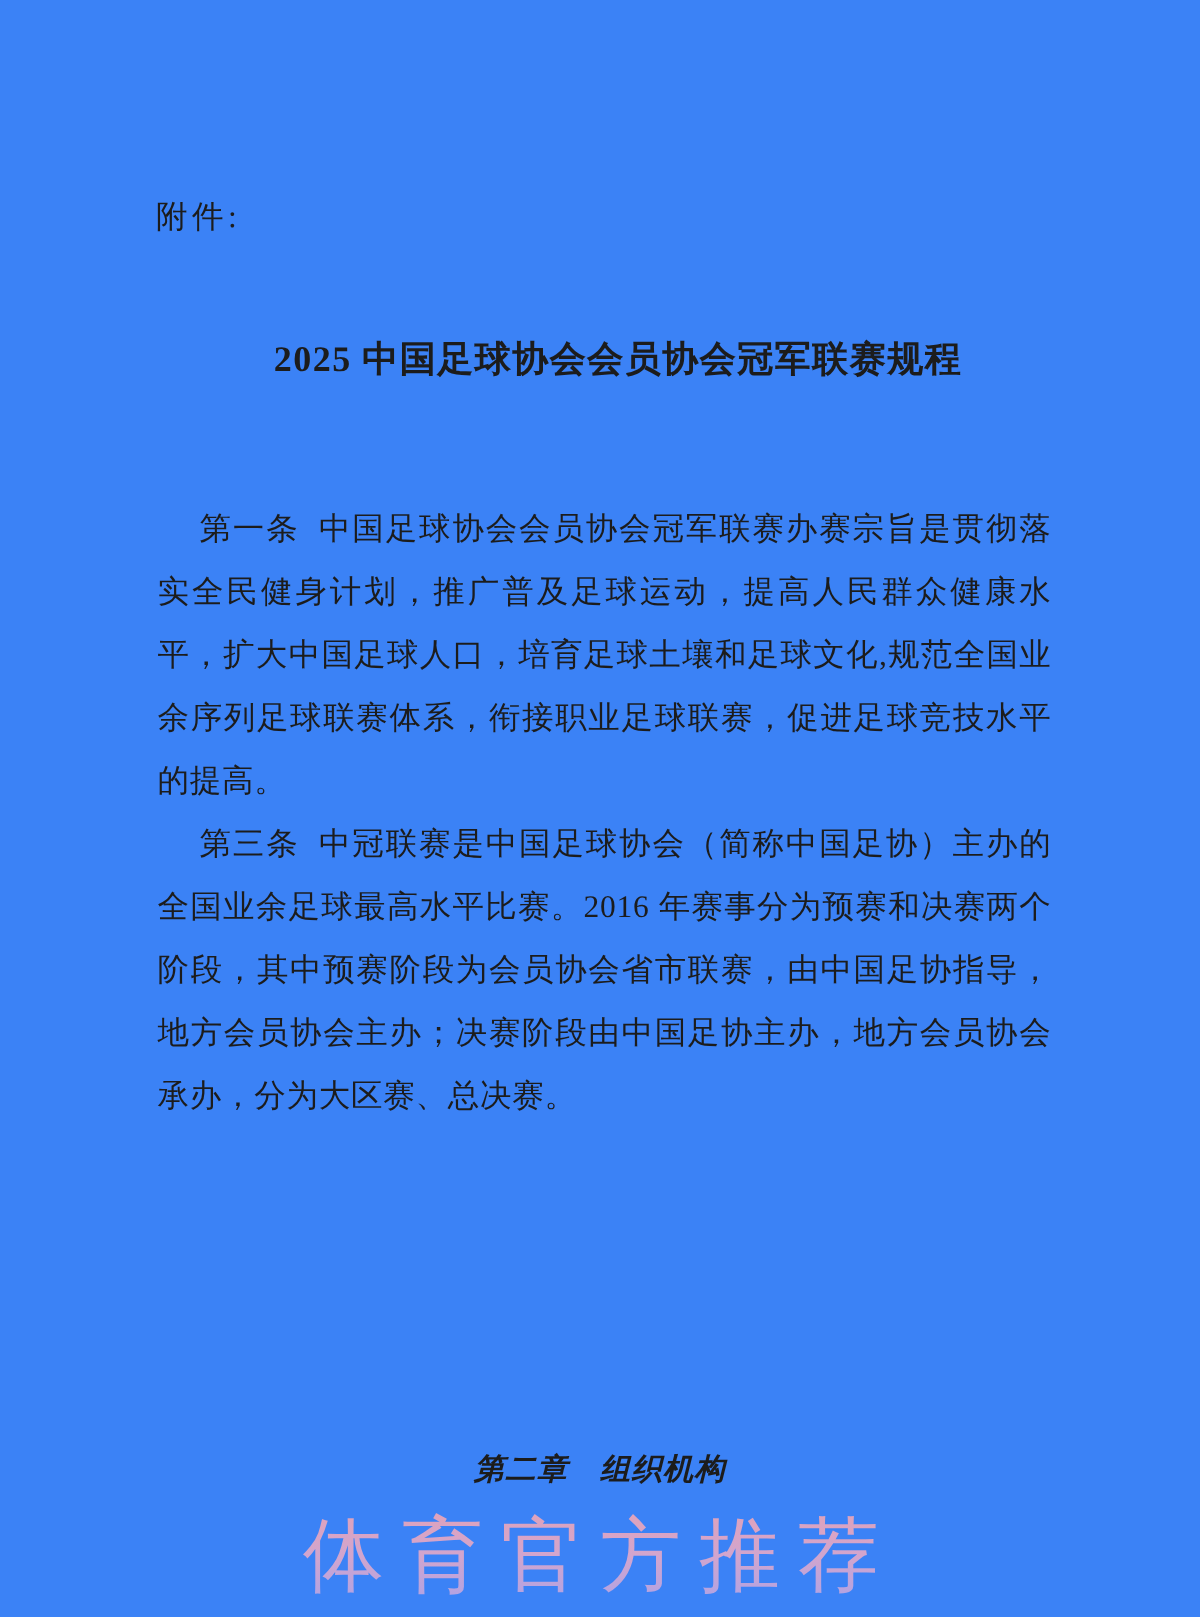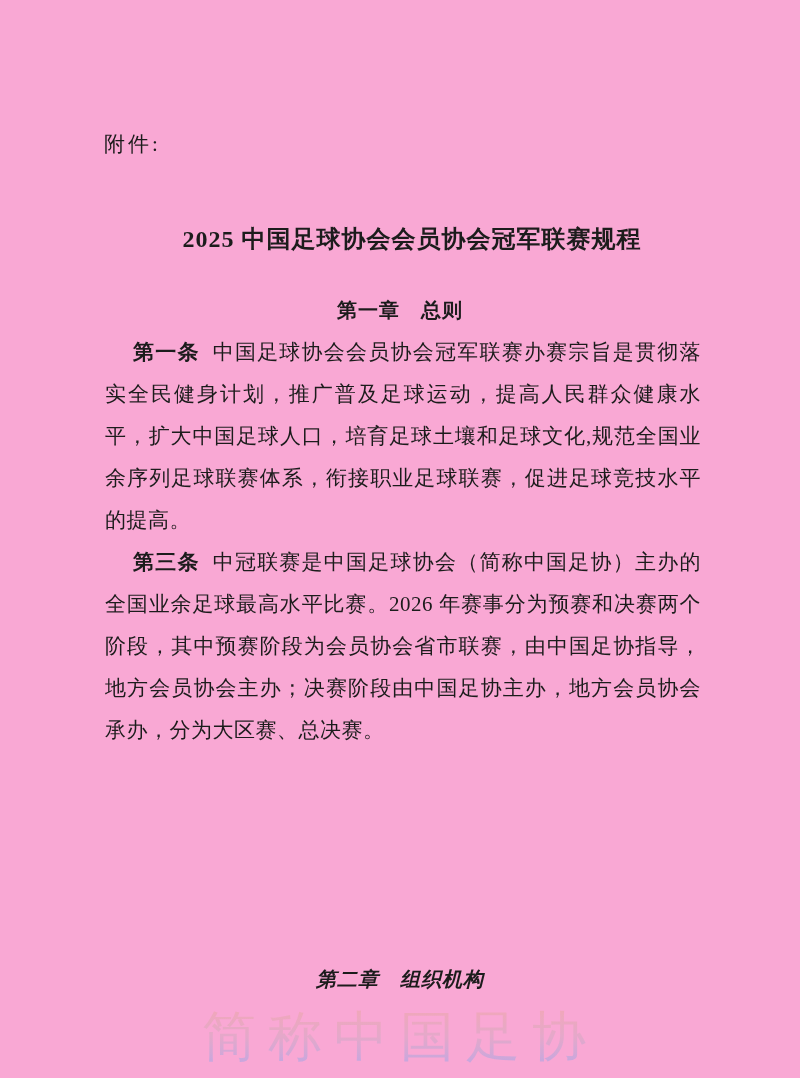--- a/index.html
+++ b/index.html
@@ -4,21 +4,21 @@
 <style>
   html, body {
     margin: 0;
     padding: 0;
     background: #ffffff;
   }
   .page {
     position: relative;
     width: 800px;
     height: 1078px;
-    background: #f9a8d4;
+    background: #3b82f6;
     overflow: hidden;
     font-family: "Liberation Serif", "DejaVu Serif", serif;
     color: #1c1c1c;
   }
   .attachment {
     position: absolute;
     left: 104px;
     top: 130px;
     font-size: 21px;
     letter-spacing: 3px;
@@ -55,21 +55,21 @@
     font-size: 21px;
     line-height: 42px;
     text-align: justify;
     letter-spacing: 0.5px;
   }
   .article {
     margin: 0;
     text-indent: 28px;
   }
   .article-label {
-    font-weight: bold;
+    font-weight: normal;
     margin-right: 13px;
   }
   .watermark {
     position: absolute;
     left: 0;
     top: 1001px;
     width: 100%;
     text-align: center;
     font-size: 54px;
     letter-spacing: 12px;
@@ -84,26 +84,25 @@
 </style>
 </head>
 <body>
 
 <div class="page" style="color: rgb(28, 28, 28);">
 
   <div class="attachment">附件:</div>
 
   <h1 class="doc-title">2025 中国足球协会会员协会冠军联赛规程</h1>
 
-  <h2 class="chapter chapter-1">第一章　总则</h2>
 
   <div class="body-text">
     <p class="article"><span class="article-label">第一条</span><span>中国足球协会会员协会冠军联赛办赛宗旨是贯彻落实全民健身计划，推广普及足球运动，提高人民群众健康水平，扩大中国足球人口，培育足球土壤和足球文化,规范全国业余序列足球联赛体系，衔接职业足球联赛，促进足球竞技水平的提高。</span></p>
 
 
-    <p class="article"><span class="article-label">第三条</span><span>中冠联赛是中国足球协会（简称中国足协）主办的全国业余足球最高水平比赛。2026 年赛事分为预赛和决赛两个阶段，其中预赛阶段为会员协会省市联赛，由中国足协指导，地方会员协会主办；决赛阶段由中国足协主办，地方会员协会承办，分为大区赛、总决赛。</span></p>
+    <p class="article"><span class="article-label">第三条</span><span>中冠联赛是中国足球协会（简称中国足协）主办的全国业余足球最高水平比赛。2016 年赛事分为预赛和决赛两个阶段，其中预赛阶段为会员协会省市联赛，由中国足协指导，地方会员协会主办；决赛阶段由中国足协主办，地方会员协会承办，分为大区赛、总决赛。</span></p>
   </div>
 
   <h2 class="chapter chapter-2">第二章　组织机构</h2>
 
-  <div class="watermark" style="background: linear-gradient(rgb(244, 166, 178) 0%, rgb(226, 169, 202) 50%, rgb(180, 166, 233) 100%) text;">简称中国足协</div>
+  <div class="watermark" style="background: linear-gradient(rgb(244, 166, 178) 0%, rgb(226, 169, 202) 50%, rgb(180, 166, 233) 100%) text;">体育官方推荐</div>
 
 </div>
 
 </body></html>

